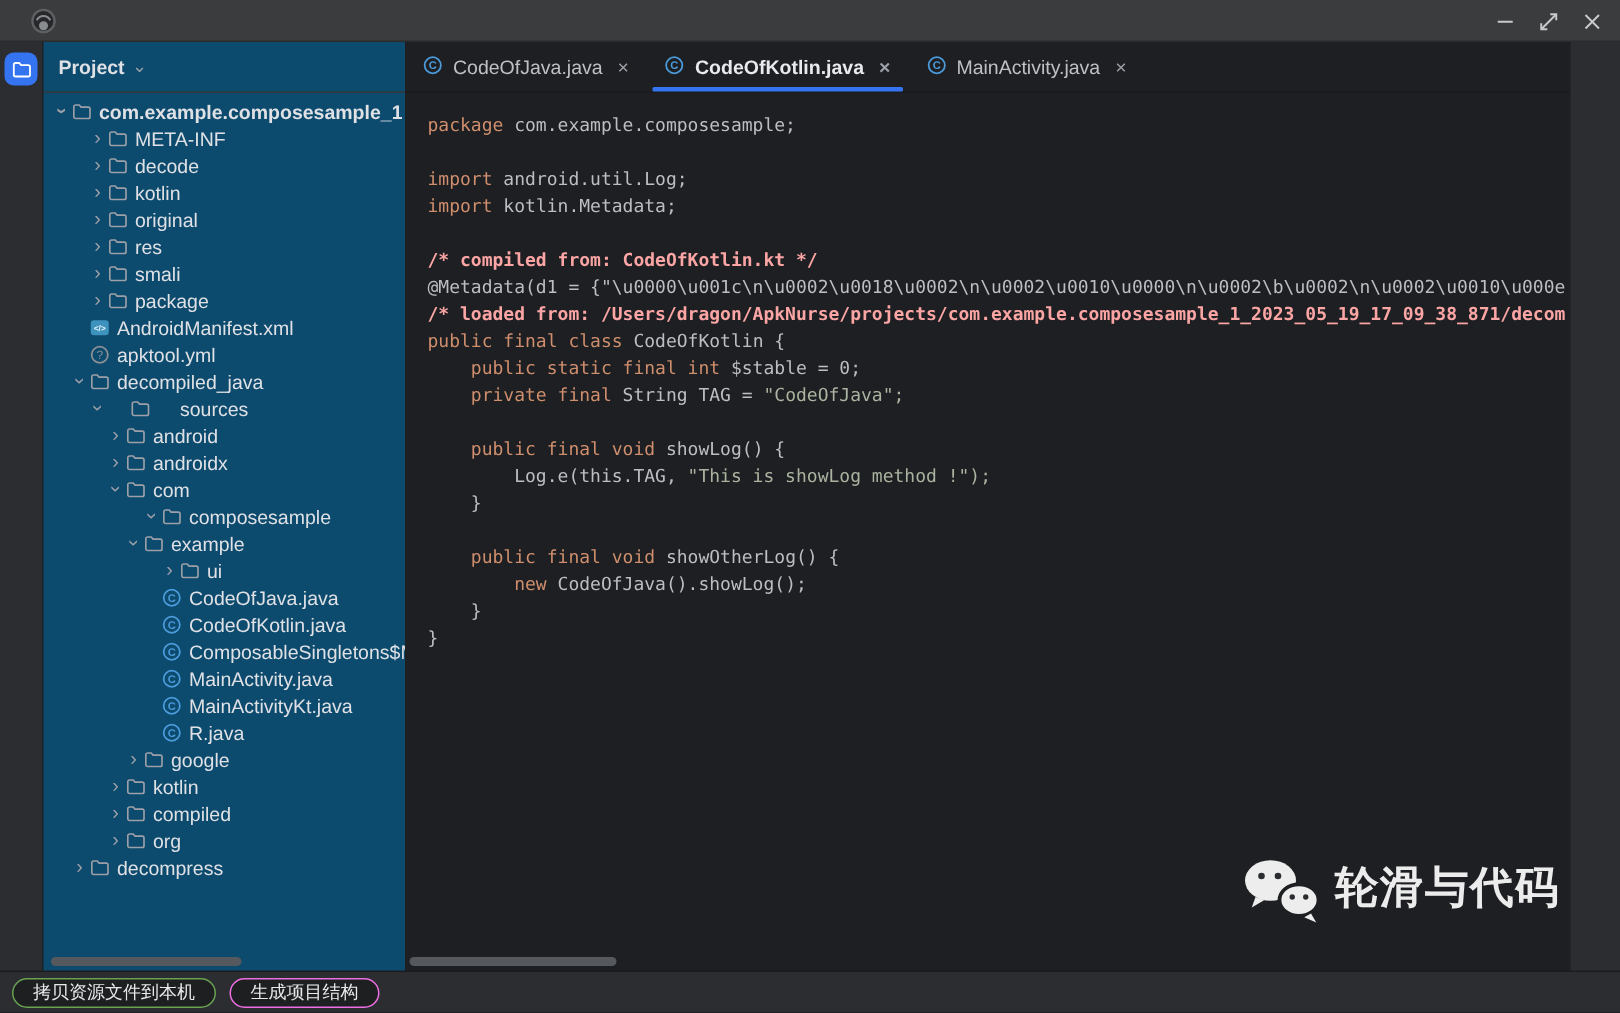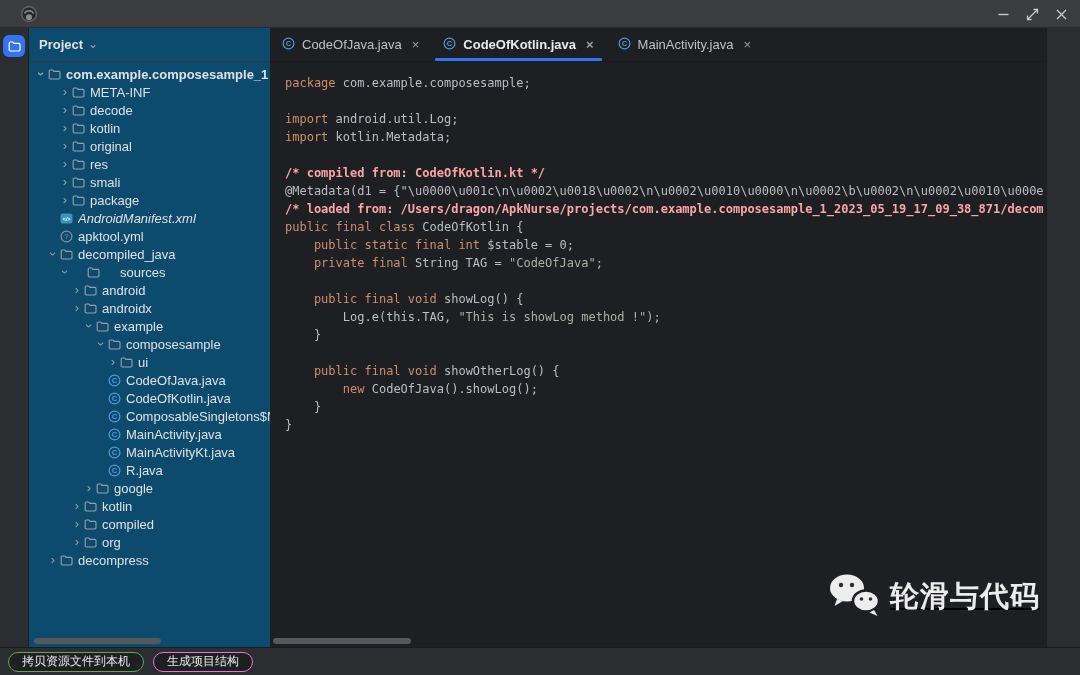--- a/index.html
+++ b/index.html
@@ -58,21 +58,21 @@
   .code-line { height:18px; }
   .kw  { color:#cf8e6d; }
   .pl  { color:#bcbec4; }
   .cmt { color:#fca5a5;font-weight:bold; }
   .str { color:#aab3a0; }
 
   .rightstrip { width:34px; background:#2b2d30; border-left:1px solid #1e1f22; flex-shrink:0; }
 
   
   .watermark { position:absolute; right:6px; bottom:26px; display:flex;
-               align-items:center; gap:10px;text-decoration:underline; }
+               gap:10px; }
   .wm-text { font-size:29px; font-weight:bold; color:#ececec; letter-spacing:1px; }
 
   
   .statusbar { height:28px; background:#2b2d30; border-top:1px solid #1a1b1d;
                display:flex; align-items:center; gap:9px; padding-left:8px; }
   .status-btn { height:20px; padding:0 13px; border-radius:10px; background:#1d1f21;
                 color:#e9e9e9; font-size:12px; display:flex; align-items:center; }
   .btn-green { border:1.5px solid #69a352; }
   .btn-pink  { border:1.5px solid #ee6ee4; }
 </style>
@@ -189,21 +189,21 @@
         </div>
         <div class="tree-row" style="padding-left: 30px;">
           <span class="chevron">›</span>
           <span class="node-icon">
             <svg width="13" height="11" viewBox="0 0 13 11">
               <path d="M1.2 2.2 C1.2 1.5 1.7 1 2.4 1 H4.8 L6 2.4 H10.8 C11.5 2.4 12 2.9 12 3.6 V8.8 C12 9.5 11.5 10 10.8 10 H2.4 C1.7 10 1.2 9.5 1.2 8.8 Z" fill="none" stroke="#9da0a8" stroke-width="1.1"></path>
             </svg>
           </span>
           <span class="tree-label">package</span>
         </div>
-        <div class="tree-row" style="padding-left: 30px; font-style: italic;">
+        <div class="tree-row" style="padding-left: 30px;">
           <span class="node-icon">
             <svg width="13" height="13" viewBox="0 0 13 13">
               <rect x="0.5" y="1.5" width="12" height="10" rx="2.2" fill="#3e93be"></rect>
               <text x="6.5" y="8.7" font-size="5.5" font-family="Liberation Sans" fill="#e8f4fa" text-anchor="middle" font-weight="bold">&lt;/&gt;</text>
             </svg>
           </span>
           <span class="tree-label">AndroidManifest.xml</span>
         </div>
         <div class="tree-row" style="padding-left: 30px;">
           <span class="node-icon">
@@ -243,37 +243,46 @@
         </div>
         <div class="tree-row" style="padding-left: 42px;">
           <span class="chevron">›</span>
           <span class="node-icon">
             <svg width="13" height="11" viewBox="0 0 13 11">
               <path d="M1.2 2.2 C1.2 1.5 1.7 1 2.4 1 H4.8 L6 2.4 H10.8 C11.5 2.4 12 2.9 12 3.6 V8.8 C12 9.5 11.5 10 10.8 10 H2.4 C1.7 10 1.2 9.5 1.2 8.8 Z" fill="none" stroke="#9da0a8" stroke-width="1.1"></path>
             </svg>
           </span>
           <span class="tree-label">androidx</span>
         </div>
+        <div class="tree-row" style="padding-left: 42px;">
+          <span class="chevron open">›</span>
+          <span class="node-icon">
+            <svg width="13" height="11" viewBox="0 0 13 11">
+              <path d="M1.2 2.2 C1.2 1.5 1.7 1 2.4 1 H4.8 L6 2.4 H10.8 C11.5 2.4 12 2.9 12 3.6 V8.8 C12 9.5 11.5 10 10.8 10 H2.4 C1.7 10 1.2 9.5 1.2 8.8 Z" fill="none" stroke="#9da0a8" stroke-width="1.1"></path>
+            </svg>
+          </span>
+          <span class="tree-label">com</span>
+        </div>
+        <div class="tree-row" style="padding-left: 66px;">
+          <span class="chevron open">›</span>
+          <span class="node-icon">
+            <svg width="13" height="11" viewBox="0 0 13 11">
+              <path d="M1.2 2.2 C1.2 1.5 1.7 1 2.4 1 H4.8 L6 2.4 H10.8 C11.5 2.4 12 2.9 12 3.6 V8.8 C12 9.5 11.5 10 10.8 10 H2.4 C1.7 10 1.2 9.5 1.2 8.8 Z" fill="none" stroke="#9da0a8" stroke-width="1.1"></path>
+            </svg>
+          </span>
+          <span class="tree-label">composesample</span>
+        </div>
         <div class="tree-row" style="padding-left: 54px;">
           <span class="chevron open">›</span>
           <span class="node-icon">
             <svg width="13" height="11" viewBox="0 0 13 11">
               <path d="M1.2 2.2 C1.2 1.5 1.7 1 2.4 1 H4.8 L6 2.4 H10.8 C11.5 2.4 12 2.9 12 3.6 V8.8 C12 9.5 11.5 10 10.8 10 H2.4 C1.7 10 1.2 9.5 1.2 8.8 Z" fill="none" stroke="#9da0a8" stroke-width="1.1"></path>
             </svg>
           </span>
           <span class="tree-label">example</span>
-        </div>
-        <div class="tree-row" style="padding-left: 66px;">
-          <span class="chevron open">›</span>
-          <span class="node-icon">
-            <svg width="13" height="11" viewBox="0 0 13 11">
-              <path d="M1.2 2.2 C1.2 1.5 1.7 1 2.4 1 H4.8 L6 2.4 H10.8 C11.5 2.4 12 2.9 12 3.6 V8.8 C12 9.5 11.5 10 10.8 10 H2.4 C1.7 10 1.2 9.5 1.2 8.8 Z" fill="none" stroke="#9da0a8" stroke-width="1.1"></path>
-            </svg>
-          </span>
-          <span class="tree-label">composesample</span>
         </div>
         <div class="tree-row" style="padding-left: 78px;">
           <span class="chevron">›</span>
           <span class="node-icon">
             <svg width="13" height="11" viewBox="0 0 13 11">
               <path d="M1.2 2.2 C1.2 1.5 1.7 1 2.4 1 H4.8 L6 2.4 H10.8 C11.5 2.4 12 2.9 12 3.6 V8.8 C12 9.5 11.5 10 10.8 10 H2.4 C1.7 10 1.2 9.5 1.2 8.8 Z" fill="none" stroke="#9da0a8" stroke-width="1.1"></path>
             </svg>
           </span>
           <span class="tree-label">ui</span>
         </div>

